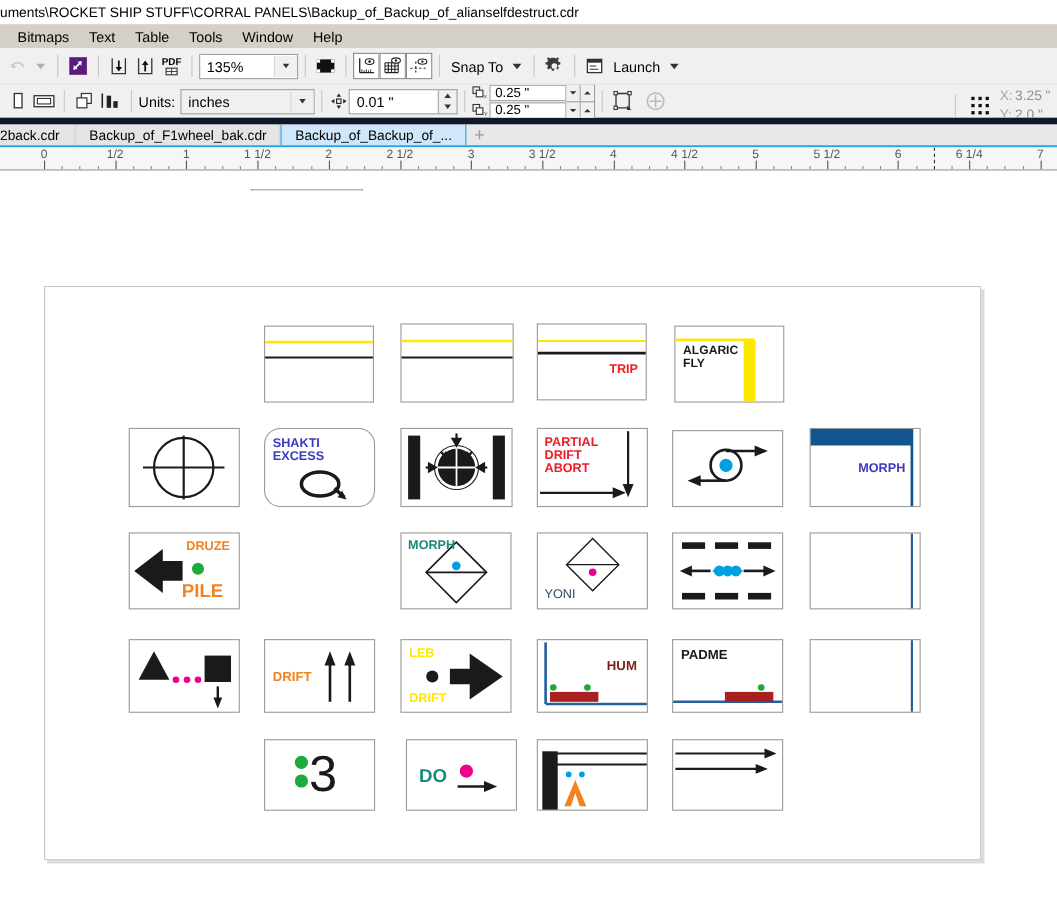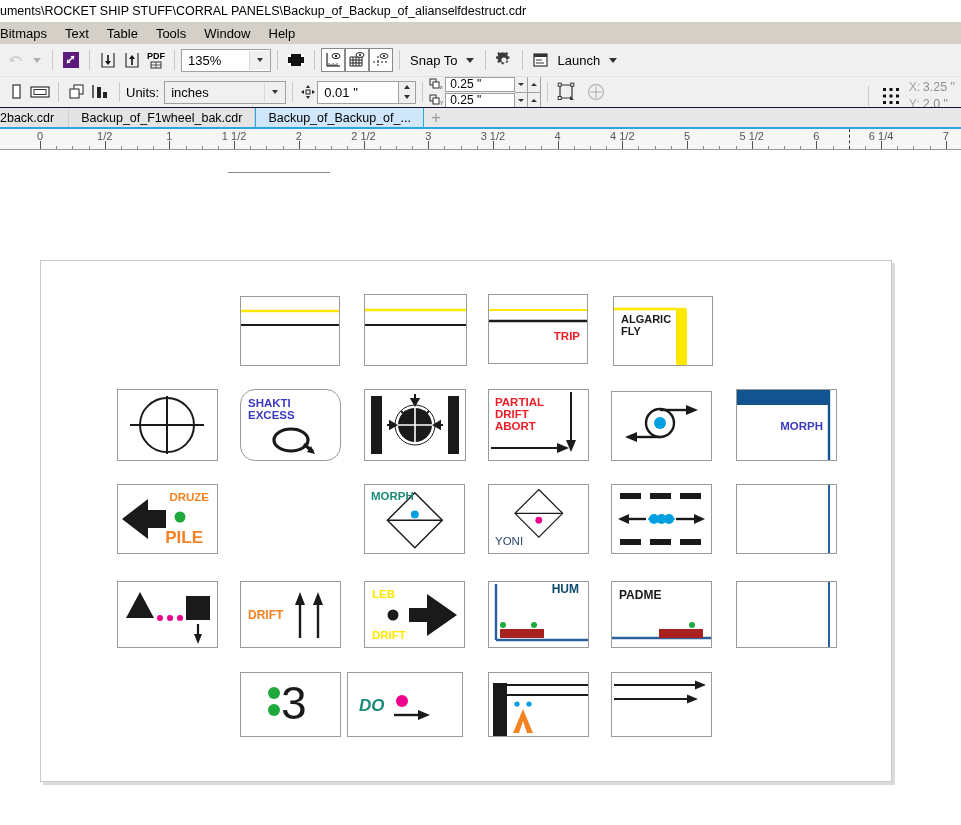--- a/index.html
+++ b/index.html
@@ -26,21 +26,21 @@
   }
   .menu-item{padding:2px 9px;cursor:default;}
 
   
   .toolbar1{
     height:32px;background:#f0f0f0;border-bottom:1px solid #e2e2e2;
     display:flex;align-items:center;padding:0 4px;white-space:nowrap;
     overflow:hidden;
   }
   .toolbar2{
-    height:30px;background:#f0f0f0;border-bottom:1px solid #0f172a;
+    height:30px;background:#f0f0f0;border-bottom:6px solid #0f172a;
     display:flex;align-items:center;padding:0 4px;white-space:nowrap;
     overflow:hidden;position:relative;
   }
   .tb-sep{width:1px;height:20px;background:#c8c8c8;margin:0 6px;flex:none;}
   .tb-btn{
     width:24px;height:24px;display:flex;align-items:center;justify-content:center;
     flex:none;cursor:default;
   }
   .tb-btn.framed{border:1px solid #8a8a8a;background:#fff;width:22px;height:22px;}
   .tb-label{font-size:13px;padding:0 4px;cursor:default;}
@@ -130,21 +130,21 @@
 </head>
 <body>
 
 <div class="app">
 
   <div class="titlebar">
     <span>uments\ROCKET SHIP STUFF\CORRAL PANELS\Backup_of_Backup_of_alianselfdestruct.cdr</span>
   </div>
 
   <div class="menubar">
-    <div class="menu-item" style="padding-left:0;">
+    <div class="menu-item" style="padding-left:16px;">
       <span>Bitmaps</span>
     </div>
     <div class="menu-item">
       <span>Text</span>
     </div>
     <div class="menu-item">
       <span>Table</span>
     </div>
     <div class="menu-item">
       <span>Tools</span>
@@ -734,21 +734,21 @@
       </div>
 
       <div class="panel" style="left:447px;top:320px;width:101px;height:67px;">
         <svg width="99" height="65" viewBox="0 0 99 65">
           <line x1="7" y1="2" x2="7" y2="58" stroke="#2a5f9e" stroke-width="2.4"></line>
           <line x1="7" y1="58" x2="99" y2="58" stroke="#2a5f9e" stroke-width="2.4"></line>
           <circle cx="14" cy="43" r="3" fill="#1fa83c"></circle>
           <circle cx="45" cy="43" r="3" fill="#1fa83c"></circle>
           <rect x="11" y="47" width="44" height="9" fill="#a82020"></rect>
         </svg>
-        <span class="cap" style="right:9px;top:1px;color:#0c4a6e;font-size:12px;">HUM</span>
+        <span class="cap" style="right:9px;top:17px;color:#7f1d1d;font-size:12px;">HUM</span>
       </div>
 
       <div class="panel" style="left:570px;top:320px;width:101px;height:67px;">
         <svg width="99" height="65" viewBox="0 0 99 65">
           <line x1="0" y1="56" x2="99" y2="56" stroke="#2a5f9e" stroke-width="2.4"></line>
           <circle cx="80" cy="43" r="3" fill="#1fa83c"></circle>
           <rect x="47" y="47" width="44" height="9" fill="#a82020"></rect>
         </svg>
         <span class="cap" style="left:7px;top:7px;color:#1a1a1a;font-size:12px;">PADME</span>
       </div>
@@ -760,21 +760,21 @@
       </div>
 
       <div class="panel" style="left:199px;top:411px;width:101px;height:65px;">
         <svg width="99" height="63" viewBox="0 0 99 63">
           <circle cx="33" cy="20" r="6" fill="#1fa83c"></circle>
           <circle cx="33" cy="37" r="6" fill="#1fa83c"></circle>
         </svg>
         <span class="cap" style="left:40px;top:5px;color:#1a1a1a;font-size:46px;font-weight:normal;line-height:50px;">3</span>
       </div>
 
-      <div class="panel" style="left:306px;top:411px;width:116px;height:65px;font-style:italic;">
+      <div class="panel" style="left:328px;top:411px;width:101px;height:65px;">
         <svg width="99" height="63" viewBox="0 0 99 63">
           <circle cx="54" cy="28" r="6" fill="#ec008c"></circle>
           <line x1="46" y1="42" x2="74" y2="42" stroke="#1a1a1a" stroke-width="2.4"></line>
           <path d="M82 42 L70 37 L70 47 Z" fill="#1a1a1a"></path>
         </svg>
         <span class="cap" style="left:11px;top:23px;color:#1a8a7a;font-size:17px;">DO</span>
       </div>
 
       <div class="panel" style="left:447px;top:411px;width:101px;height:65px;">
         <svg width="99" height="63" viewBox="0 0 99 63">

